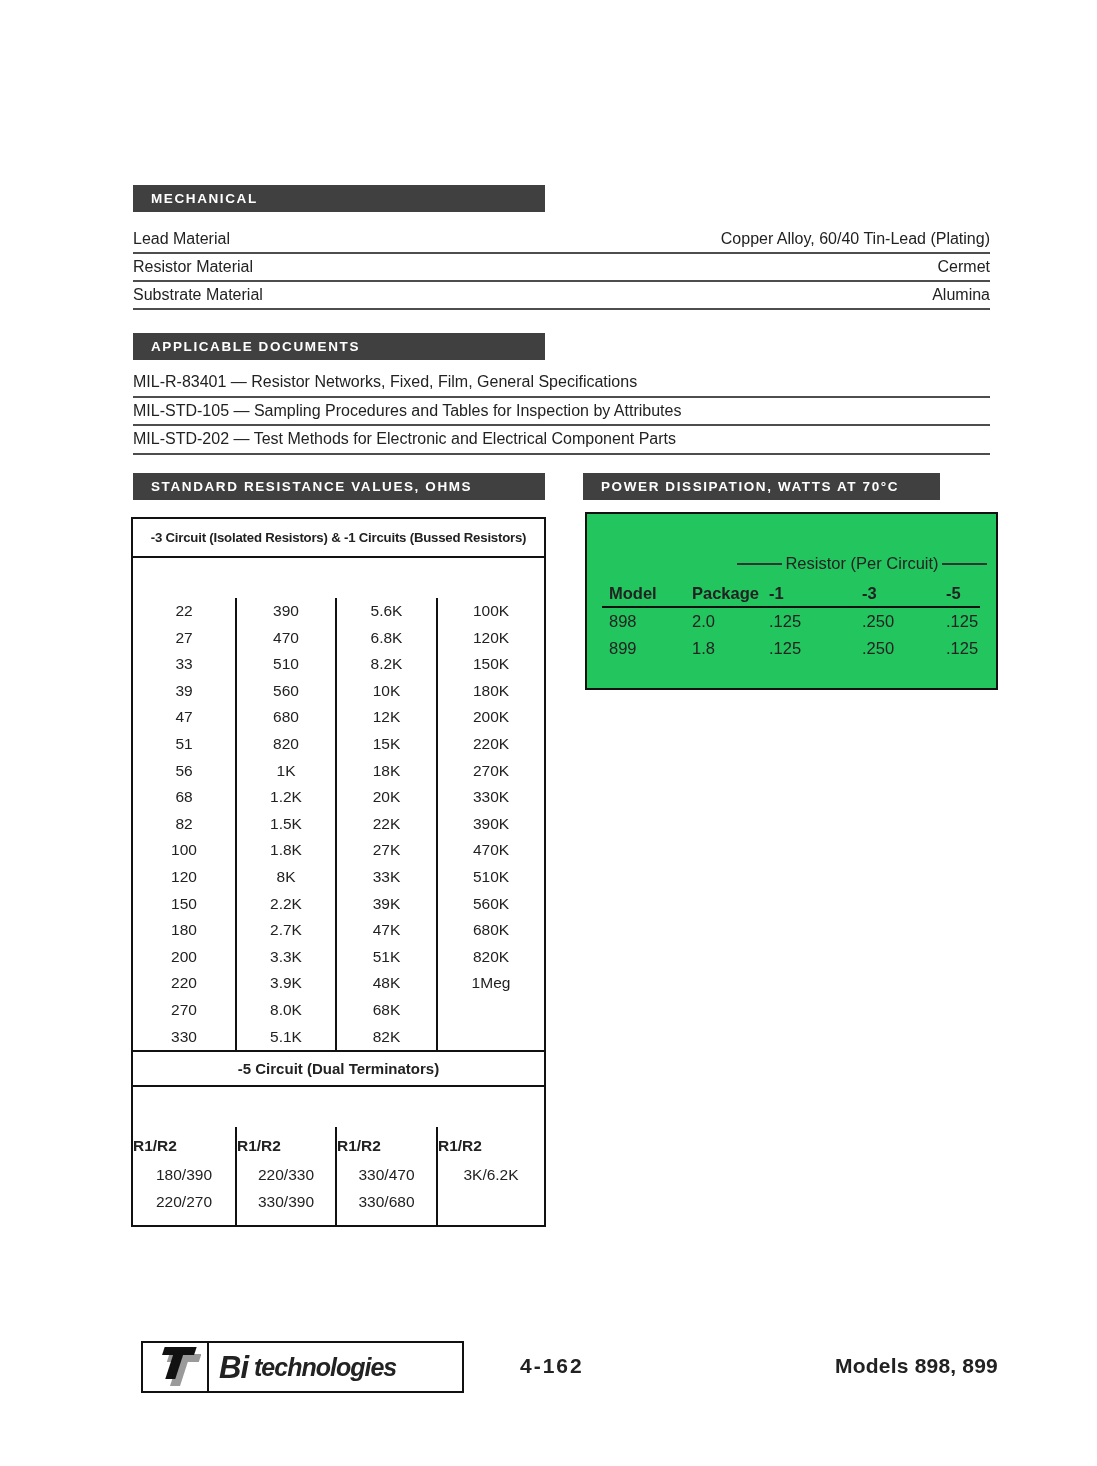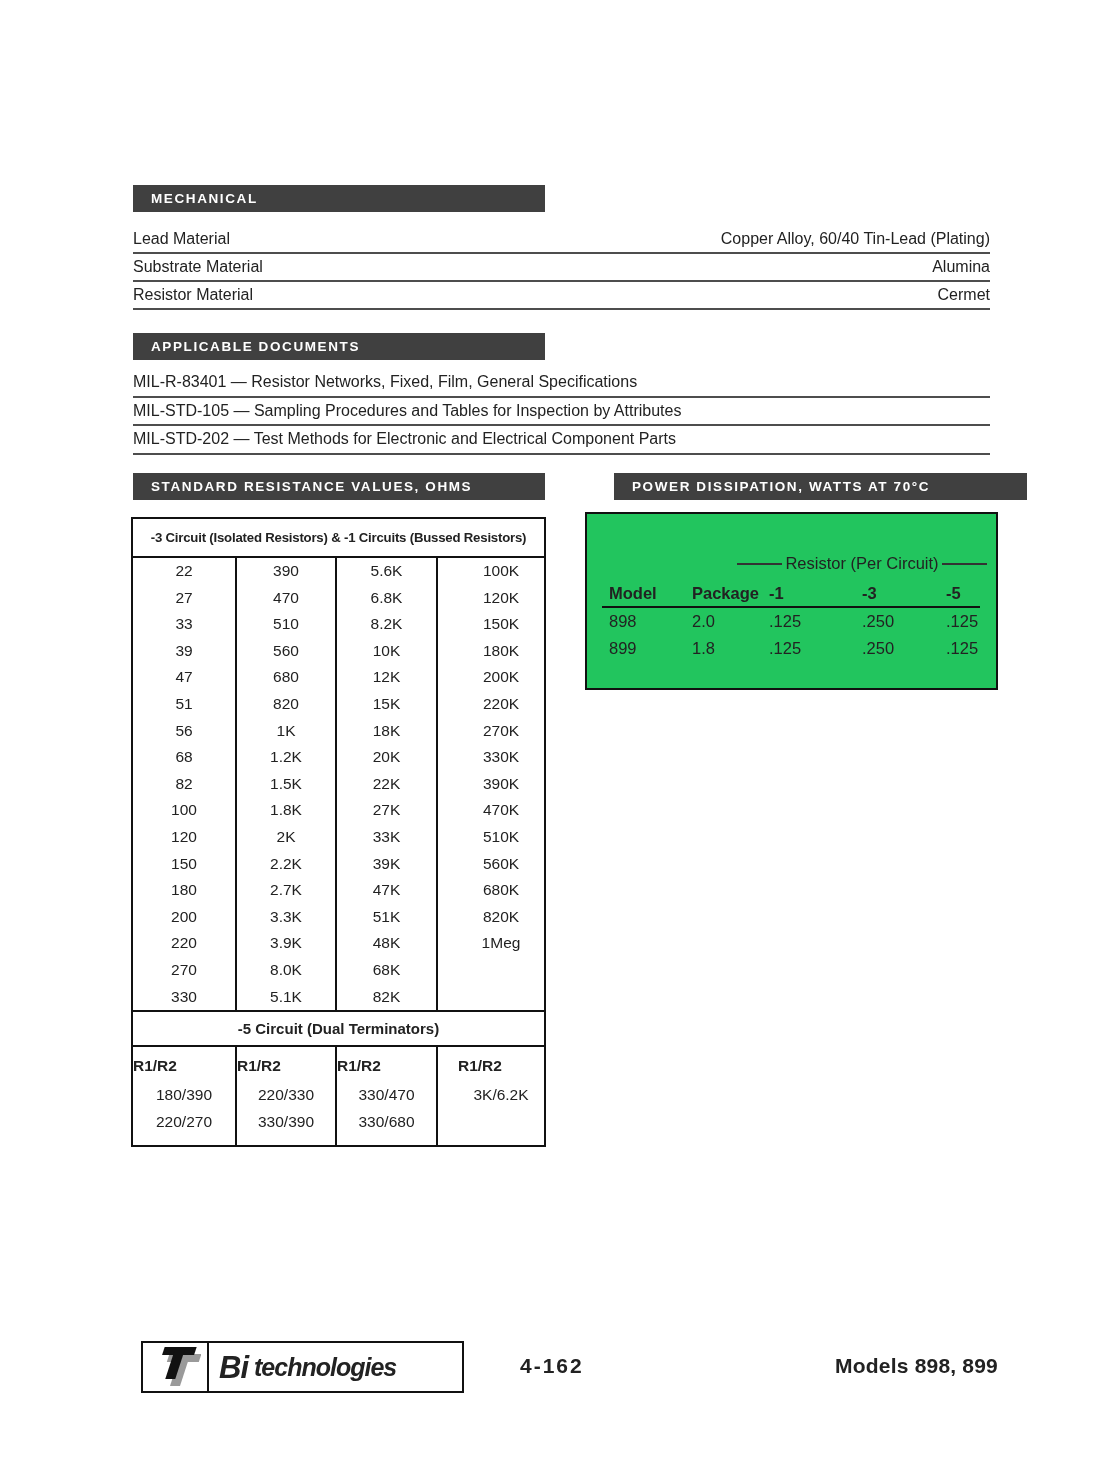--- a/index.html
+++ b/index.html
@@ -45,22 +45,22 @@
   .res-header{
     height:37px;line-height:37px;
     border-bottom:2.5px solid #111;
     font-weight:bold;font-size:13.2px;letter-spacing:-0.2px;
     text-align:center;white-space:nowrap;overflow:hidden;
   }
   .res-body,.dual-grid{
     display:grid;
     grid-template-columns:104px 100px 101px auto;
   }
-  .res-col,.dual-col{border-right:2.5px solid #111;}
-  .res-col:last-child,.dual-col:last-child{border-right:none;padding-left:20px;}
+  .res-col,.dual-col{border-right:2.5px solid #111;margin-top:40px;}
+  .res-col:last-child,.dual-col:last-child{border-right:none;}
   .res-cell{
     height:26.6px;line-height:26.6px;
     text-align:center;font-size:15.5px;
   }
   .dual-header{
     border-top:2.5px solid #111;border-bottom:2.5px solid #111;
     height:33px;line-height:33px;
     text-align:center;font-weight:bold;font-size:15px;
   }
   .dual-col{padding-bottom:10px;}
@@ -128,40 +128,40 @@
 <div class="page">
 
   <div class="bar" style="left:133px;top:185px;width:412px;">MECHANICAL</div>
 
   <div class="spec-rows">
     <div class="spec-row">
       <span>Lead Material</span>
       <span>Copper Alloy, 60/40 Tin-Lead (Plating)</span>
     </div>
     <div class="spec-row">
+      <span>Resistor Material</span>
+      <span>Cermet</span>
+    </div>
+    <div class="spec-row">
       <span>Substrate Material</span>
       <span>Alumina</span>
-    </div>
-    <div class="spec-row">
-      <span>Resistor Material</span>
-      <span>Cermet</span>
     </div>
   </div>
 
   <div class="bar" style="left:133px;top:333px;width:412px;">APPLICABLE DOCUMENTS</div>
 
   <div class="doc-rows" id="doc-rows">
       <div class="doc-row">MIL-R-83401 — Resistor Networks, Fixed, Film, General Specifications</div>
       <div class="doc-row">MIL-STD-105 — Sampling Procedures and Tables for Inspection by Attributes</div>
       <div class="doc-row">MIL-STD-202 — Test Methods for Electronic and Electrical Component Parts</div>
     </div>
 
   <div class="bar" style="left:133px;top:473px;width:412px;">STANDARD RESISTANCE VALUES, OHMS</div>
 
-  <div class="bar" style="left:614px;top:473px;width:413px;">POWER DISSIPATION, WATTS AT 70°C</div>
+  <div class="bar" style="left:583px;top:473px;width:357px;">POWER DISSIPATION, WATTS AT 70°C</div>
 
   <div class="res-table">
     <div class="res-header">-3 Circuit (Isolated Resistors) &amp; -1 Circuits (Bussed Resistors)</div>
     <div class="res-body" id="res-body">
         <div class="res-col">
           <div class="res-cell">22</div>
           <div class="res-cell">27</div>
           <div class="res-cell">33</div>
           <div class="res-cell">39</div>
           <div class="res-cell">47</div>
@@ -182,21 +182,21 @@
           <div class="res-cell">390</div>
           <div class="res-cell">470</div>
           <div class="res-cell">510</div>
           <div class="res-cell">560</div>
           <div class="res-cell">680</div>
           <div class="res-cell">820</div>
           <div class="res-cell">1K</div>
           <div class="res-cell">1.2K</div>
           <div class="res-cell">1.5K</div>
           <div class="res-cell">1.8K</div>
-          <div class="res-cell">2K</div>
+          <div class="res-cell">8K</div>
           <div class="res-cell">2.2K</div>
           <div class="res-cell">2.7K</div>
           <div class="res-cell">3.3K</div>
           <div class="res-cell">3.9K</div>
           <div class="res-cell">8.0K</div>
           <div class="res-cell">5.1K</div>
         </div>
         <div class="res-col">
           <div class="res-cell">5.6K</div>
           <div class="res-cell">6.8K</div>

